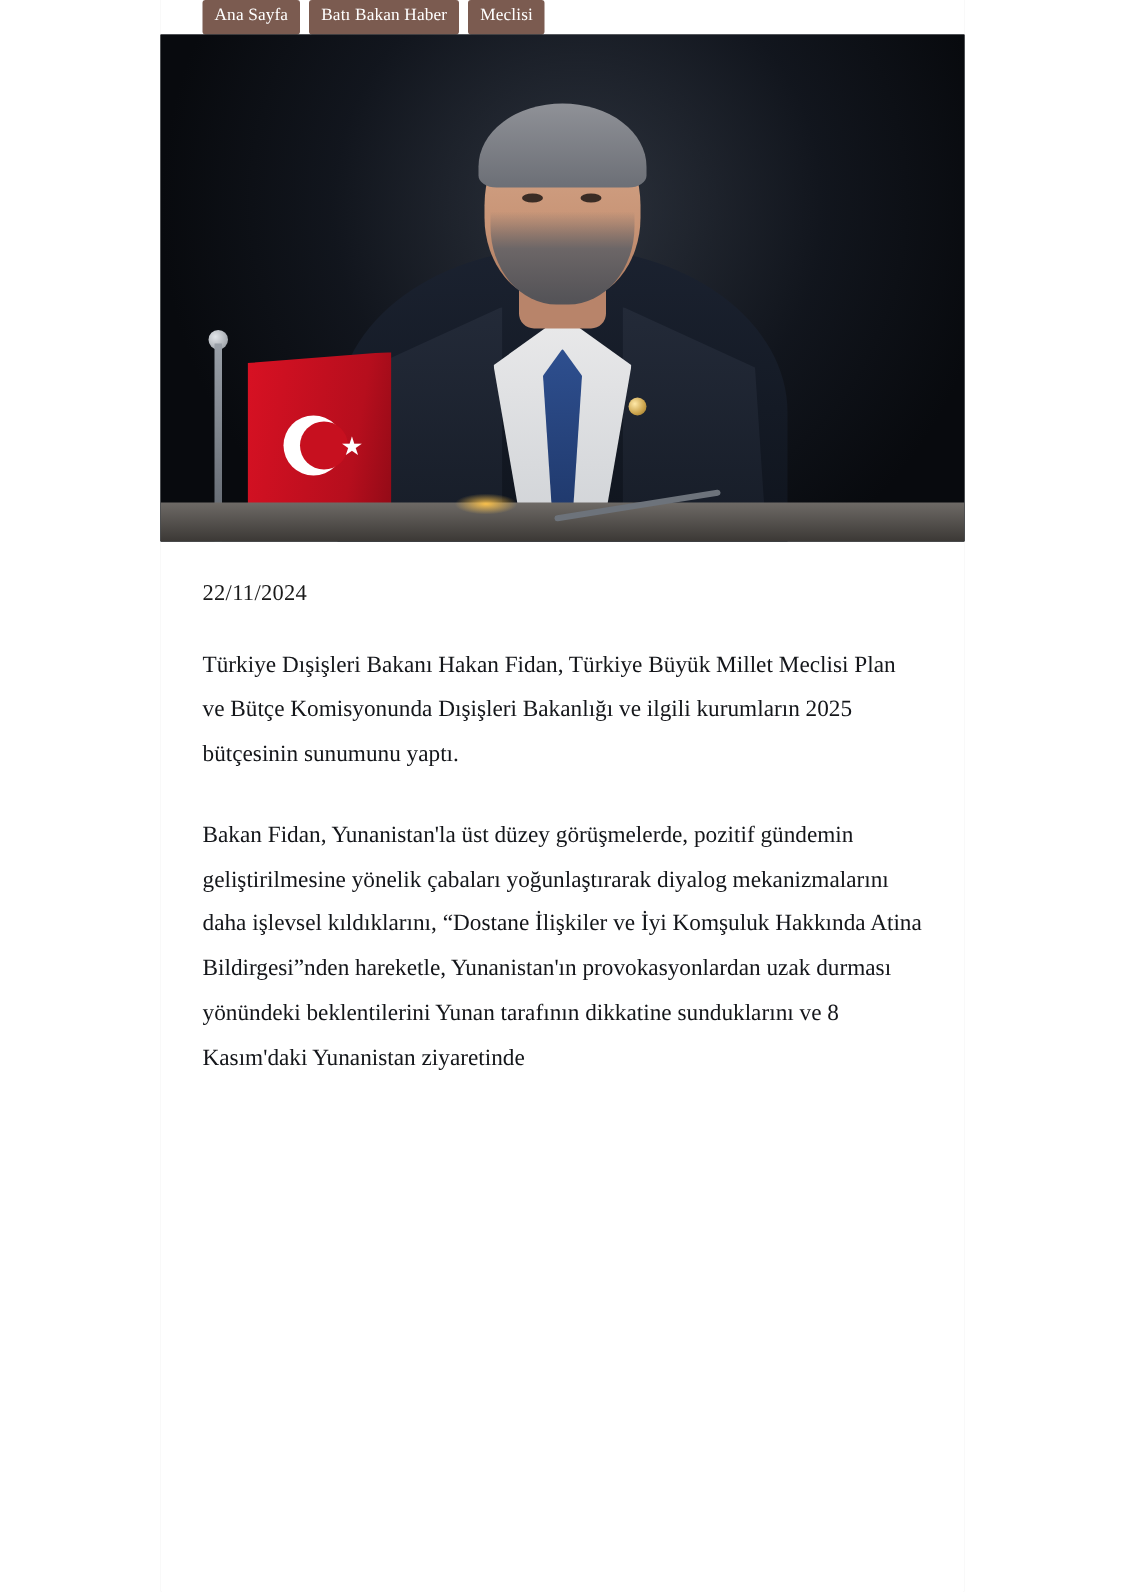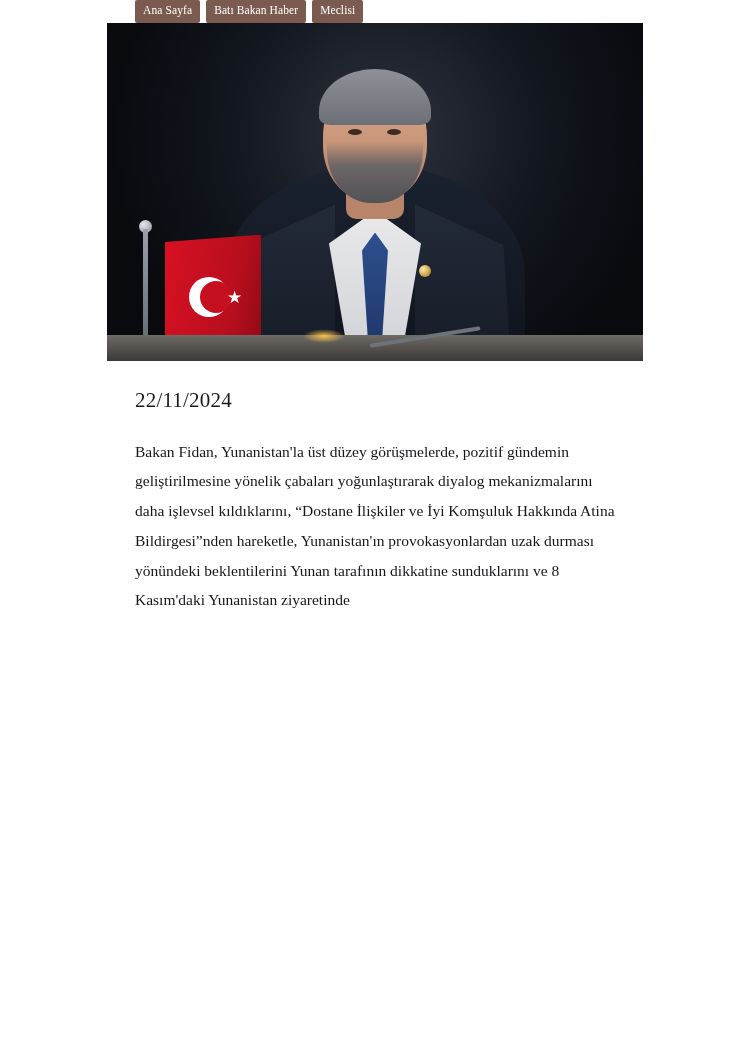--- a/index.html
+++ b/index.html
@@ -301,21 +301,21 @@
     background: radial-gradient(ellipse at center, rgba(255,196,74,.95), rgba(255,170,40,0) 70%);
   }
 
   
   .body-wrap {
     padding: 0 28px;
     box-sizing: border-box;
   }
   .pubdate {
     font-family: "Liberation Serif", serif;
-    font-size: 21px;
+    font-size: 15px;
     color: #1a1a1a;
     padding-top: 27px;
     letter-spacing: .2px;
   }
   p.para {
     font-family: "Liberation Serif", serif;
     font-size: 15.5px;
     line-height: 1.92;
     color: #14161a;
     margin: 24px 0 0 0;
@@ -374,17 +374,18 @@
 
         <div class="hero-desk"></div>
         <div class="hero-mic"></div>
         <div class="hero-glow"></div>
       </div>
     </div>
 
     <div class="body-wrap">
       <div class="pubdate">22/11/2024</div>
 
+      <p class="para">Türkiye Dışişleri Bakanı Hakan Fidan, Türkiye Büyük Millet Meclisi Plan ve Bütçe Komisyonunda Dışişleri Bakanlığı ve ilgili kurumların 2025 bütçesinin sunumunu yaptı.</p>
       <p class="para">Bakan Fidan, Yunanistan'la üst düzey görüşmelerde, pozitif gündemin geliştirilmesine yönelik çabaları yoğunlaştırarak diyalog mekanizmalarını daha işlevsel kıldıklarını, “Dostane İlişkiler ve İyi Komşuluk Hakkında Atina Bildirgesi”nden hareketle, Yunanistan'ın provokasyonlardan uzak durması yönündeki beklentilerini Yunan tarafının dikkatine sunduklarını ve 8 Kasım'daki Yunanistan ziyaretinde</p>
     </div>
 
   </div>
 </div>
 
 </body></html>

